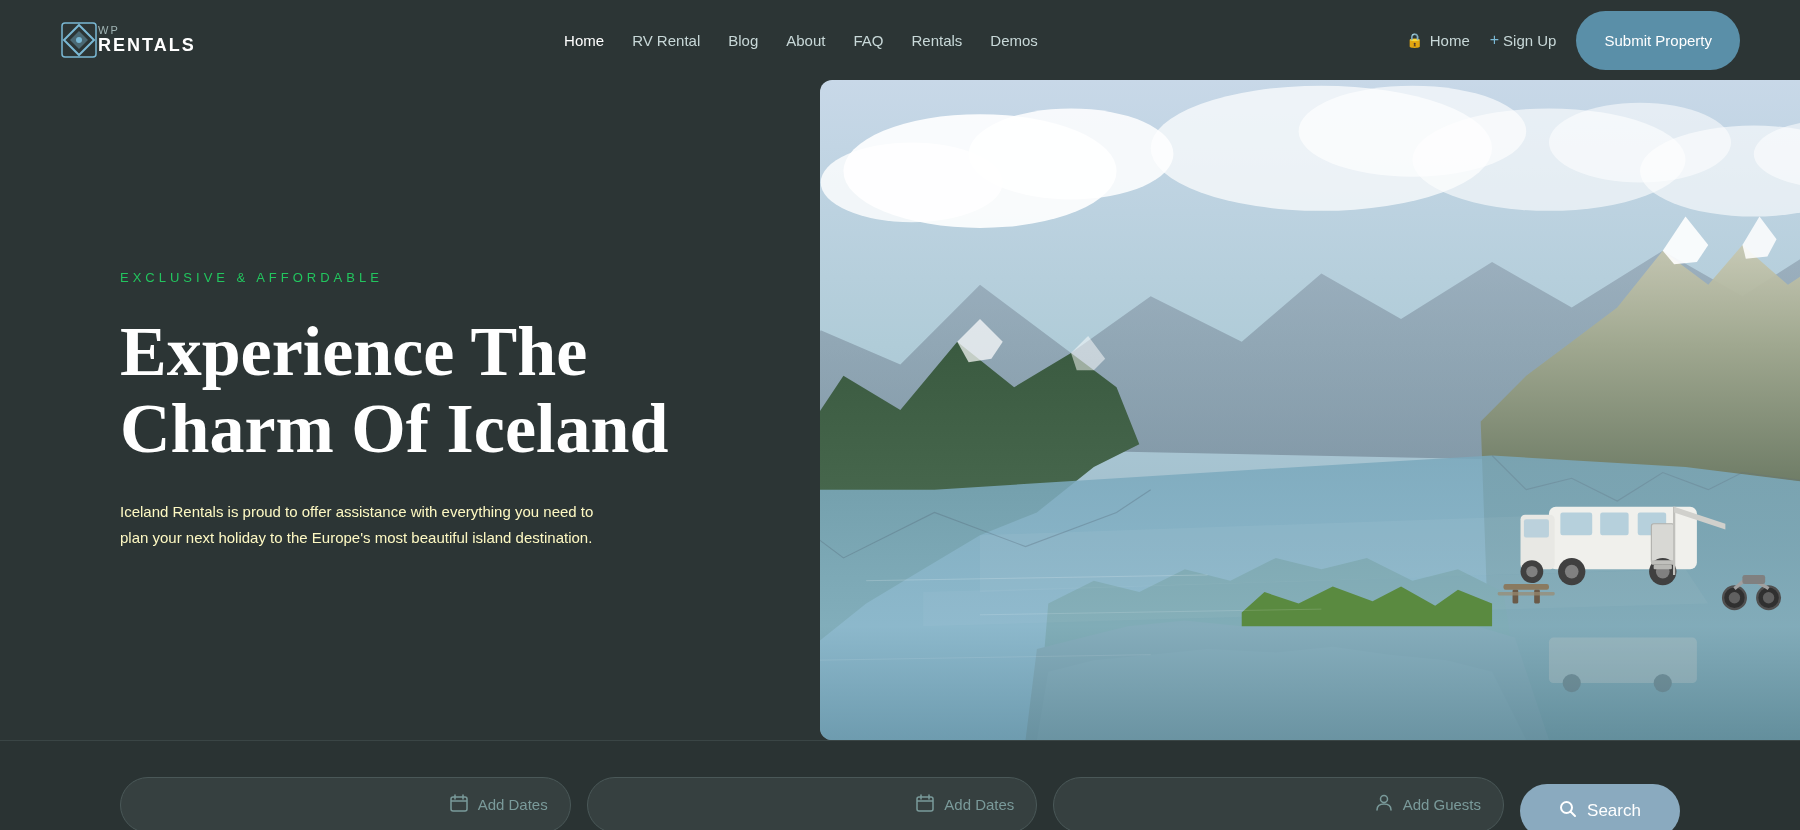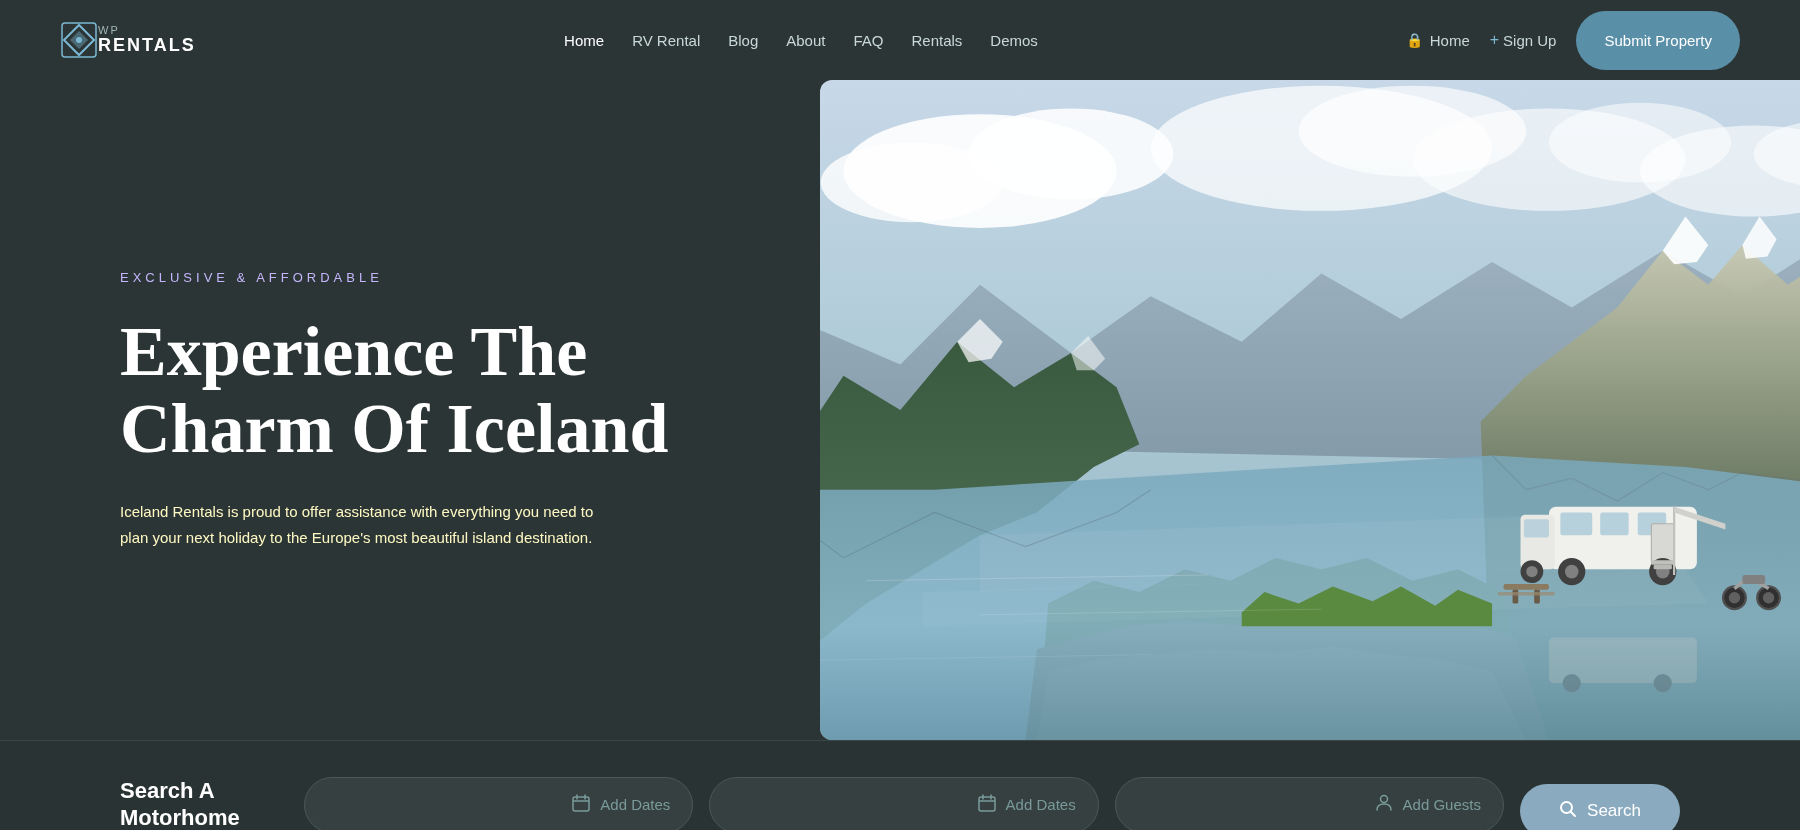--- a/index.html
+++ b/index.html
@@ -118,21 +118,21 @@
       flex: 0 0 820px;
       display: flex;
       flex-direction: column;
       justify-content: center;
       padding: 80px 80px 80px 120px;
     }
 
     .tagline {
       font-size: 13px;
       letter-spacing: 4px;
-      color: #c4b5fd;
+      color: #22c55e;
       font-weight: 500;
       text-transform: uppercase;
       margin-bottom: 28px;
     }
 
     .hero-title {
       font-size: 70px;
       font-weight: 700;
       line-height: 1.1;
       color: #ffffff;
@@ -414,26 +414,20 @@
 
         <line x1="100" y1="440" x2="400" y2="435" stroke="white" stroke-width="0.8" opacity="0.2"></line>
         <line x1="200" y1="470" x2="500" y2="465" stroke="white" stroke-width="0.8" opacity="0.15"></line>
         <line x1="50" y1="510" x2="350" y2="505" stroke="white" stroke-width="0.8" opacity="0.1"></line>
       </svg>
     </div>
   </div>
 </div>
 
 <div class="search-bar-section">
-  <div class="search-label">
-    <div class="search-label-title">
-      <span>Search A</span><br>
-      <span>Motorhome</span>
-    </div>
-  </div>
 
   <div class="search-fields">
     <div class="search-field">
       <span class="search-field-icon">
         <svg width="18" height="18" viewBox="0 0 18 18" fill="none" xmlns="http://www.w3.org/2000/svg">
           <rect x="1" y="3" width="16" height="14" rx="2" stroke="#7a9a9a" stroke-width="1.5" fill="none"></rect>
           <line x1="1" y1="7" x2="17" y2="7" stroke="#7a9a9a" stroke-width="1.5"></line>
           <line x1="5" y1="1" x2="5" y2="5" stroke="#7a9a9a" stroke-width="1.5" stroke-linecap="round"></line>
           <line x1="13" y1="1" x2="13" y2="5" stroke="#7a9a9a" stroke-width="1.5" stroke-linecap="round"></line>
         </svg>

